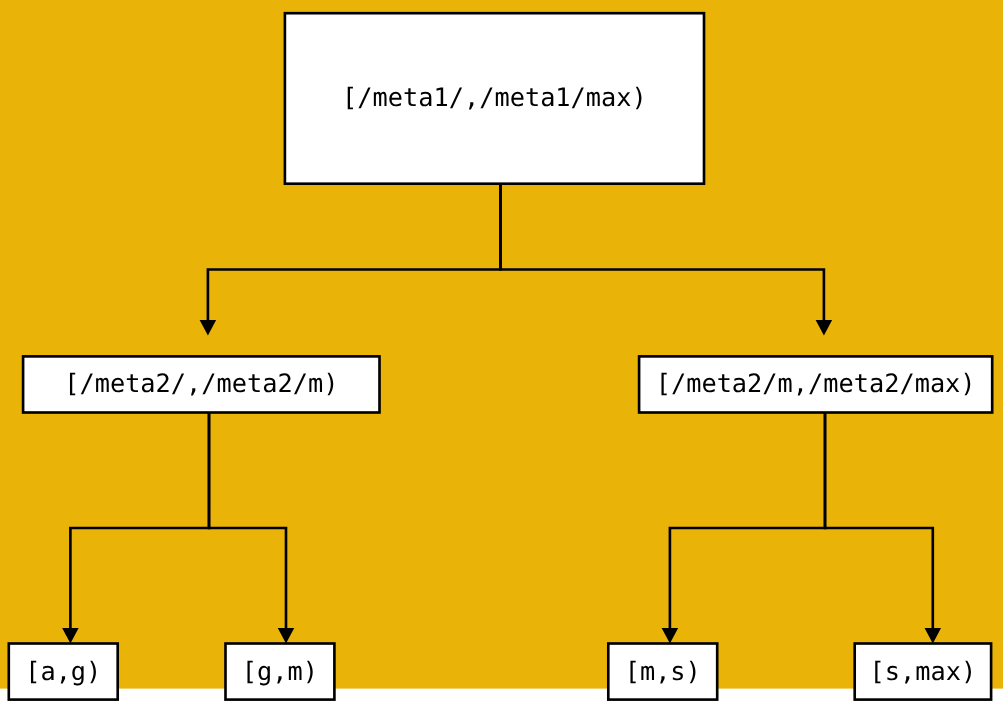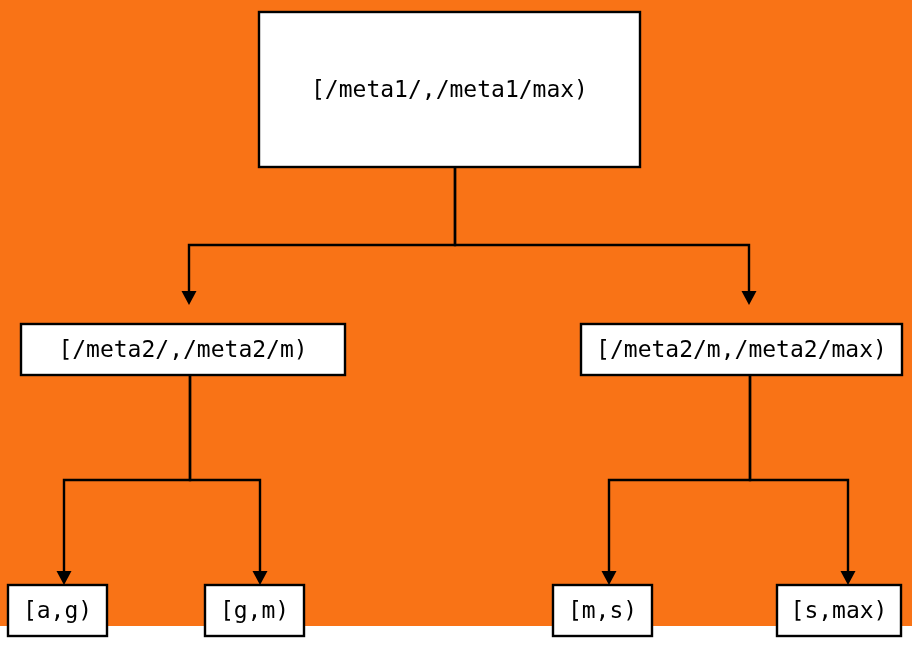--- a/index.html
+++ b/index.html
@@ -11,21 +11,21 @@
   body {
     width: 912px;
     height: 652px;
     font-family: "DejaVu Sans Mono", "Liberation Mono", monospace;
     overflow: hidden;
   }
   #diagram-root {
     position: relative;
     width: 912px;
     height: 626px;
-    background: #f97316;
+    background: #eab308;
   }
   svg#tree-svg {
     display: block;
     width: 912px;
     height: 652px;
   }
   .node-box {
     fill: #ffffff;
     stroke: #000000;
     stroke-width: 2.4;

